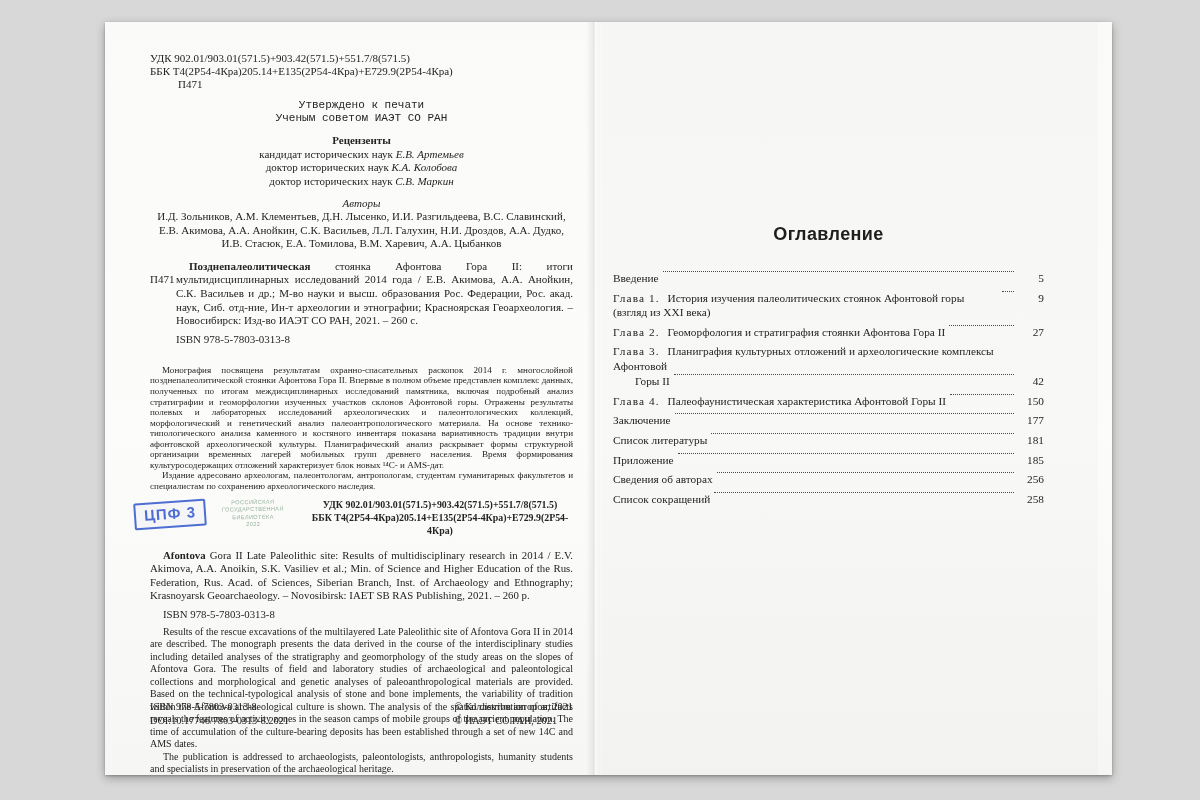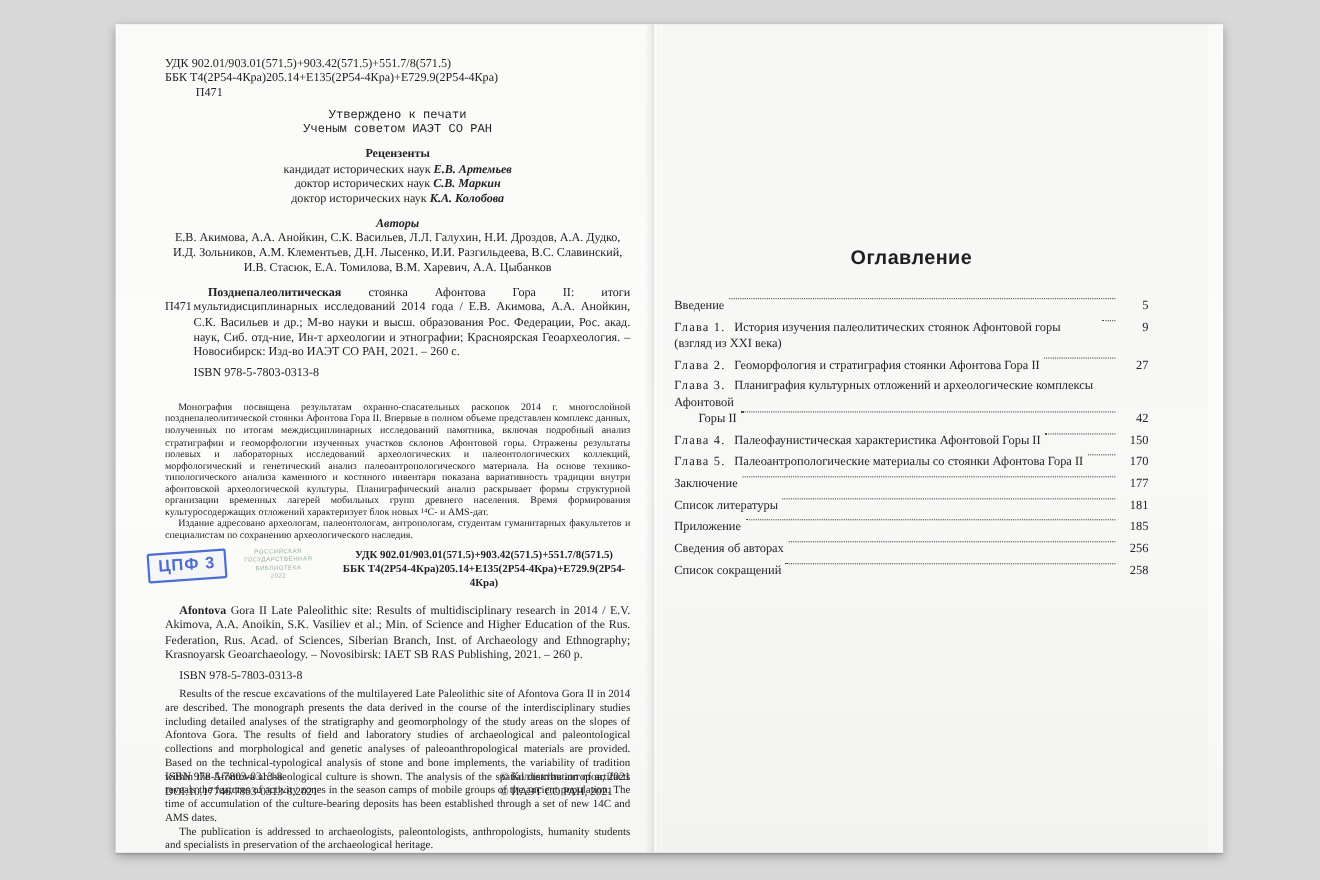--- a/index.html
+++ b/index.html
@@ -16,21 +16,21 @@
   .gutter{
     position:absolute;left:481px;top:0;width:16px;height:100%;
     background:linear-gradient(90deg,rgba(0,0,0,0) 0%,rgba(0,0,0,.06) 42%,rgba(120,120,120,.18) 50%,rgba(255,255,255,.4) 58%,rgba(0,0,0,.02) 80%,rgba(0,0,0,0) 100%);
   }
   .right-tint{position:absolute;left:497px;top:0;width:496px;height:100%;background:rgba(60,60,55,.018);}
   .left-content{position:absolute;left:45px;top:30px;width:423px;font-size:11px;line-height:1.2;}
   .right-content{position:absolute;left:508px;top:202px;width:431px;}
   .c{text-align:center;}
   .j{text-align:justify;}
   .b{font-weight:bold;}
-  .i{font-style:italic;font-weight:bold;}
+  .i{font-style:italic;}
   p{margin:0;}
   .udk-block div{white-space:nowrap;}
   .code-indent{padding-left:28px;}
   .approved{margin-top:7px;font-family:Liberation Mono, monospace;}
   .sec{margin-top:9px;}
   .line{line-height:1.22;}
   .biblio{position:relative;padding-left:26px;margin-top:9px;text-indent:13px;line-height:1.24;}
   .biblio-code{position:absolute;left:0;top:13.6px;text-indent:0;}
   .isbn-line{margin-top:5px;padding-left:26px;}
   .annotation{margin-top:19px;font-size:9.1px;line-height:1.16;}
@@ -89,30 +89,30 @@
 
     <div class="approved c">
       <div class="line">Утверждено к печати</div>
       <div class="line">Ученым советом ИАЭТ СО РАН</div>
     </div>
 
     <div class="sec c">
       <div class="b line">Рецензенты</div>
       <div id="reviewers-list">
           <div class="line"><span>кандидат исторических наук </span><span class="i">Е.В. Артемьев</span></div>
+          <div class="line"><span>доктор исторических наук </span><span class="i">К.А. Колобова</span></div>
           <div class="line"><span>доктор исторических наук </span><span class="i">С.В. Маркин</span></div>
-          <div class="line"><span>доктор исторических наук </span><span class="i">К.А. Колобова</span></div>
         </div>
     </div>
 
     <div class="sec c">
       <div class="i line">Авторы</div>
       <div id="authors-list">
+          <div class="line">И.Д. Зольников, А.М. Клементьев, Д.Н. Лысенко, И.И. Разгильдеева, В.С. Славинский,</div>
           <div class="line">Е.В. Акимова, А.А. Анойкин, С.К. Васильев, Л.Л. Галухин, Н.И. Дроздов, А.А. Дудко,</div>
-          <div class="line">И.Д. Зольников, А.М. Клементьев, Д.Н. Лысенко, И.И. Разгильдеева, В.С. Славинский,</div>
           <div class="line">И.В. Стасюк, Е.А. Томилова, В.М. Харевич, А.А. Цыбанков</div>
         </div>
     </div>
 
     <div class="biblio j">
       <span class="biblio-code">П471</span>
       <span class="b">Позднепалеолитическая</span>
       <span>стоянка Афонтова Гора II: итоги мультидисциплинарных исследований 2014 года / Е.В. Акимова, А.А. Анойкин, С.К. Васильев и др.; М-во науки и высш. образования Рос. Федерации, Рос. акад. наук, Сиб. отд-ние, Ин-т археологии и этнографии; Красноярская Геоархеология. – Новосибирск: Изд-во ИАЭТ СО РАН, 2021. – 260 с.</span>
     </div>
 
@@ -186,25 +186,20 @@
           <span class="toc-text2">Горы II</span>
           <span class="dots"></span>
           <span class="pg">42</span>
         </div>
         <div class="toc-row">
           <span class="toc-text"><span class="chap">Глава 4. </span><span>Палеофаунистическая характеристика Афонтовой Горы II</span></span>
           <span class="dots"></span>
           <span class="pg">150</span>
         </div>
         <div class="toc-row">
-          <span class="toc-text"><span class="chap">Глава 5. </span><span>Палеоантропологические материалы со стоянки Афонтова Гора II</span></span>
-          <span class="dots"></span>
-          <span class="pg">170</span>
-        </div>
-        <div class="toc-row">
           <span class="toc-text"><span>Заключение</span></span>
           <span class="dots"></span>
           <span class="pg">177</span>
         </div>
         <div class="toc-row">
           <span class="toc-text"><span>Список литературы</span></span>
           <span class="dots"></span>
           <span class="pg">181</span>
         </div>
         <div class="toc-row">

